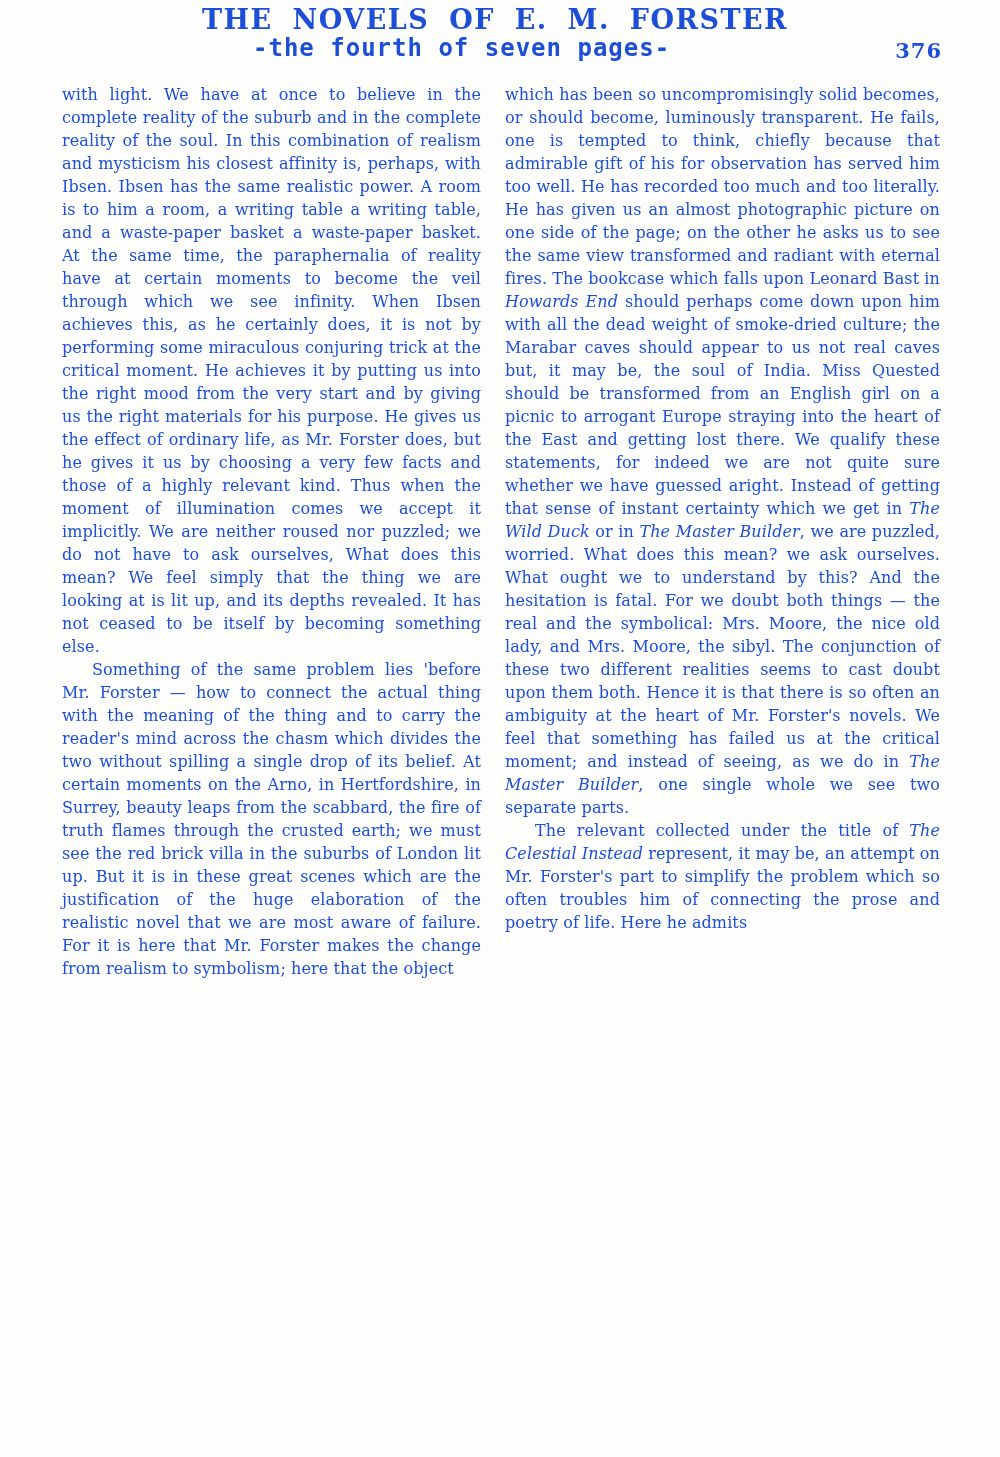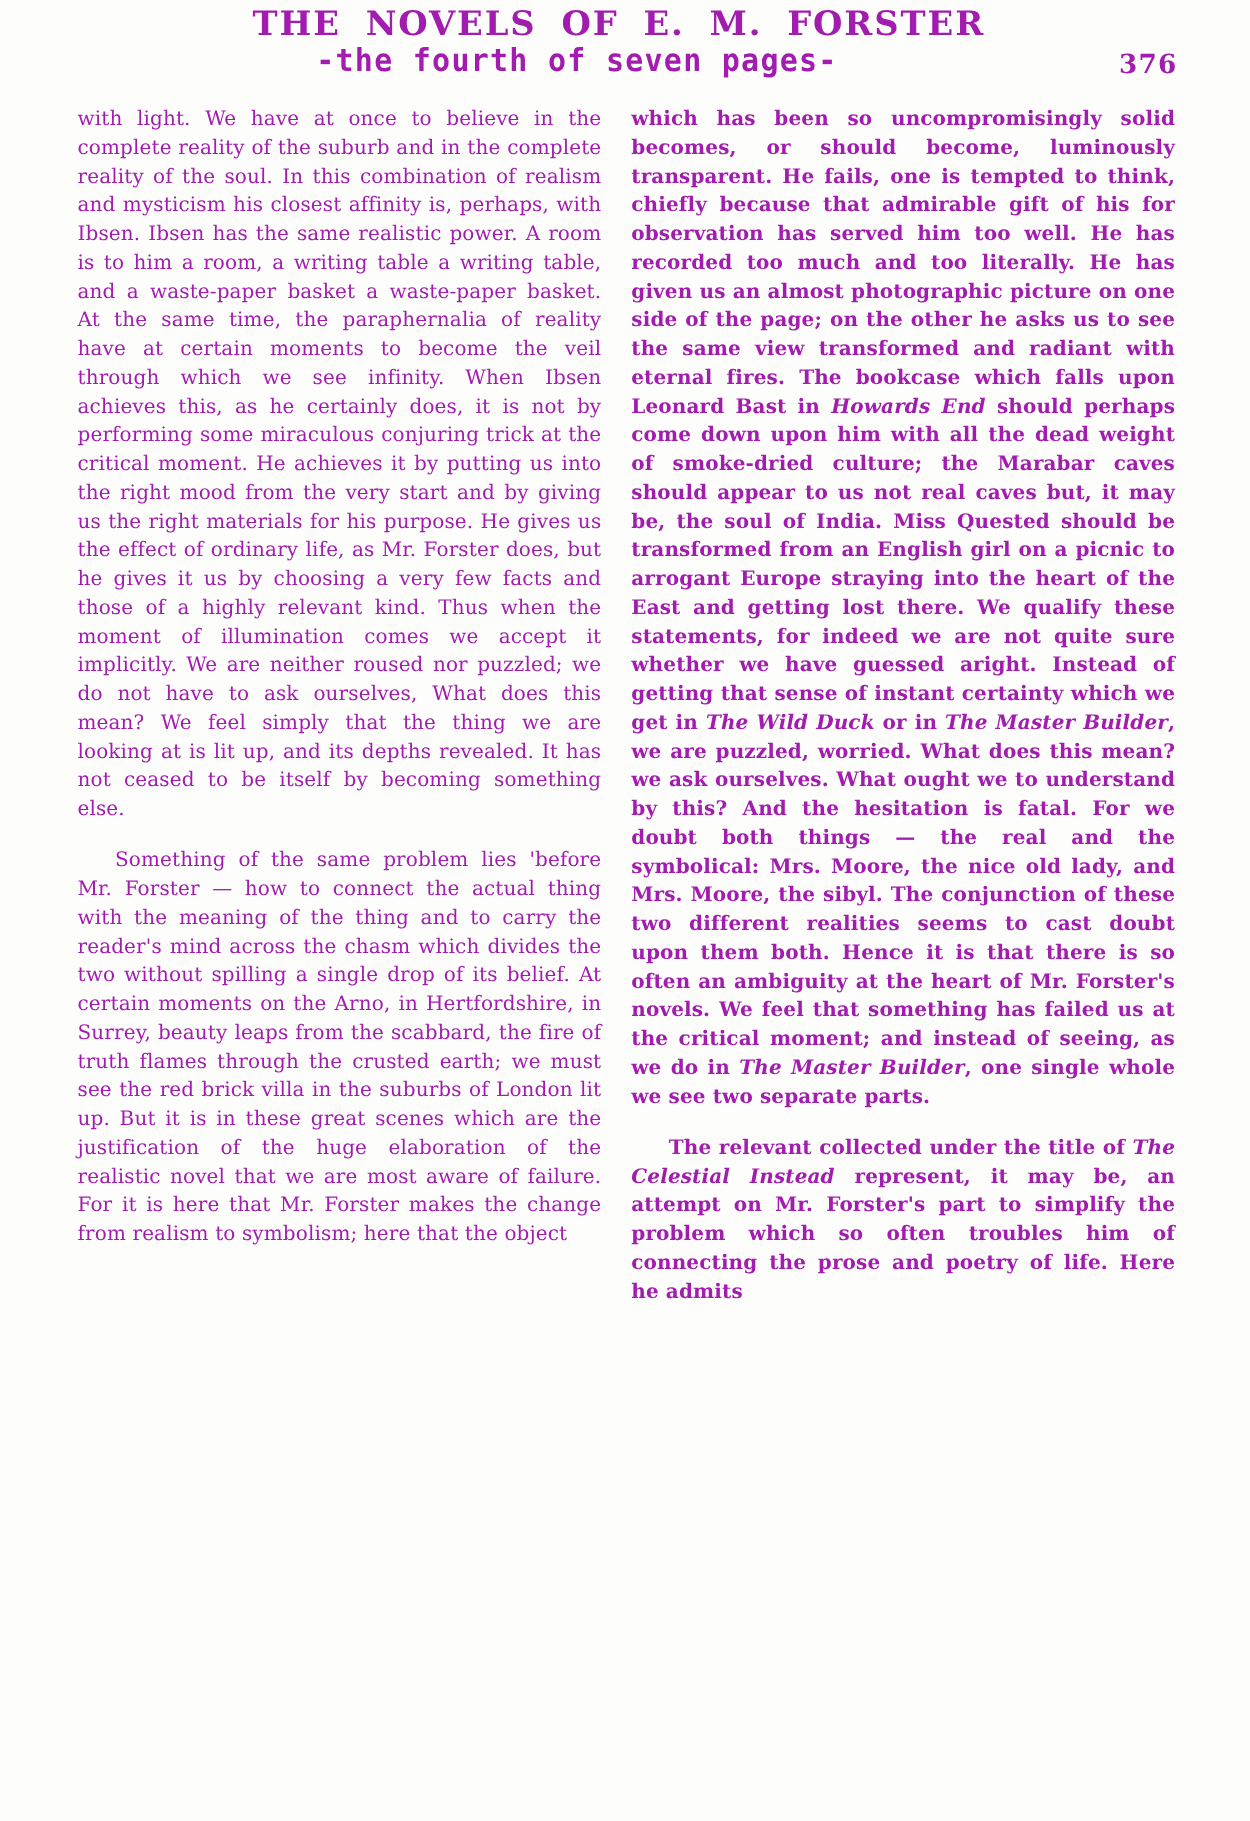--- a/index.html
+++ b/index.html
@@ -2,21 +2,21 @@
 <html><head>
 <meta charset="utf-8">
 <style>
   html, body { margin: 0; padding: 0; background: #e8e8e8; }
   .page {
     position: relative;
     width: 1000px;
     height: 1457px;
     margin: 0 auto;
     background: #fdfdfb;
-    color: #a21caf;
+    color: #1d4ed8;
     font-family: "DejaVu Serif", "Liberation Serif", serif;
     overflow: hidden;
   }
   .header { position: absolute; top: 0; left: 0; width: 100%; }
   .title {
     position: absolute;
     top: 4px; left: 60px; width: 870px;
     text-align: center;
     font-size: 27px;
     font-weight: bold;
@@ -42,29 +42,29 @@
     letter-spacing: 1px;
   }
   .columns {
     position: absolute;
     top: 83px; left: 62px; right: 60px;
     display: flex;
     gap: 24px;
   }
   .column { flex: 1 1 0; }
   .column.left  { flex-basis: 420px; }
-  .column.right { flex-basis: 436px; font-weight: bold; }
+  .column.right { flex-basis: 436px; }
   .para {
     margin: 0;
     font-size: 16px;
     line-height: 23px;
     text-align: justify;
     letter-spacing: 0.1px;
   }
-  .para.indent { text-indent: 30px; margin-top: 18px; }
+  .para.indent { text-indent: 30px; }
   .para i { font-style: italic; }
   .watermark {
     position: absolute;
     top: 1396px; left: 0; width: 100%;
     text-align: center;
     font-family: "DejaVu Sans Mono", "Liberation Mono", monospace;
     font-weight: bold;
     font-size: 31px;
     letter-spacing: 1px;
   }

